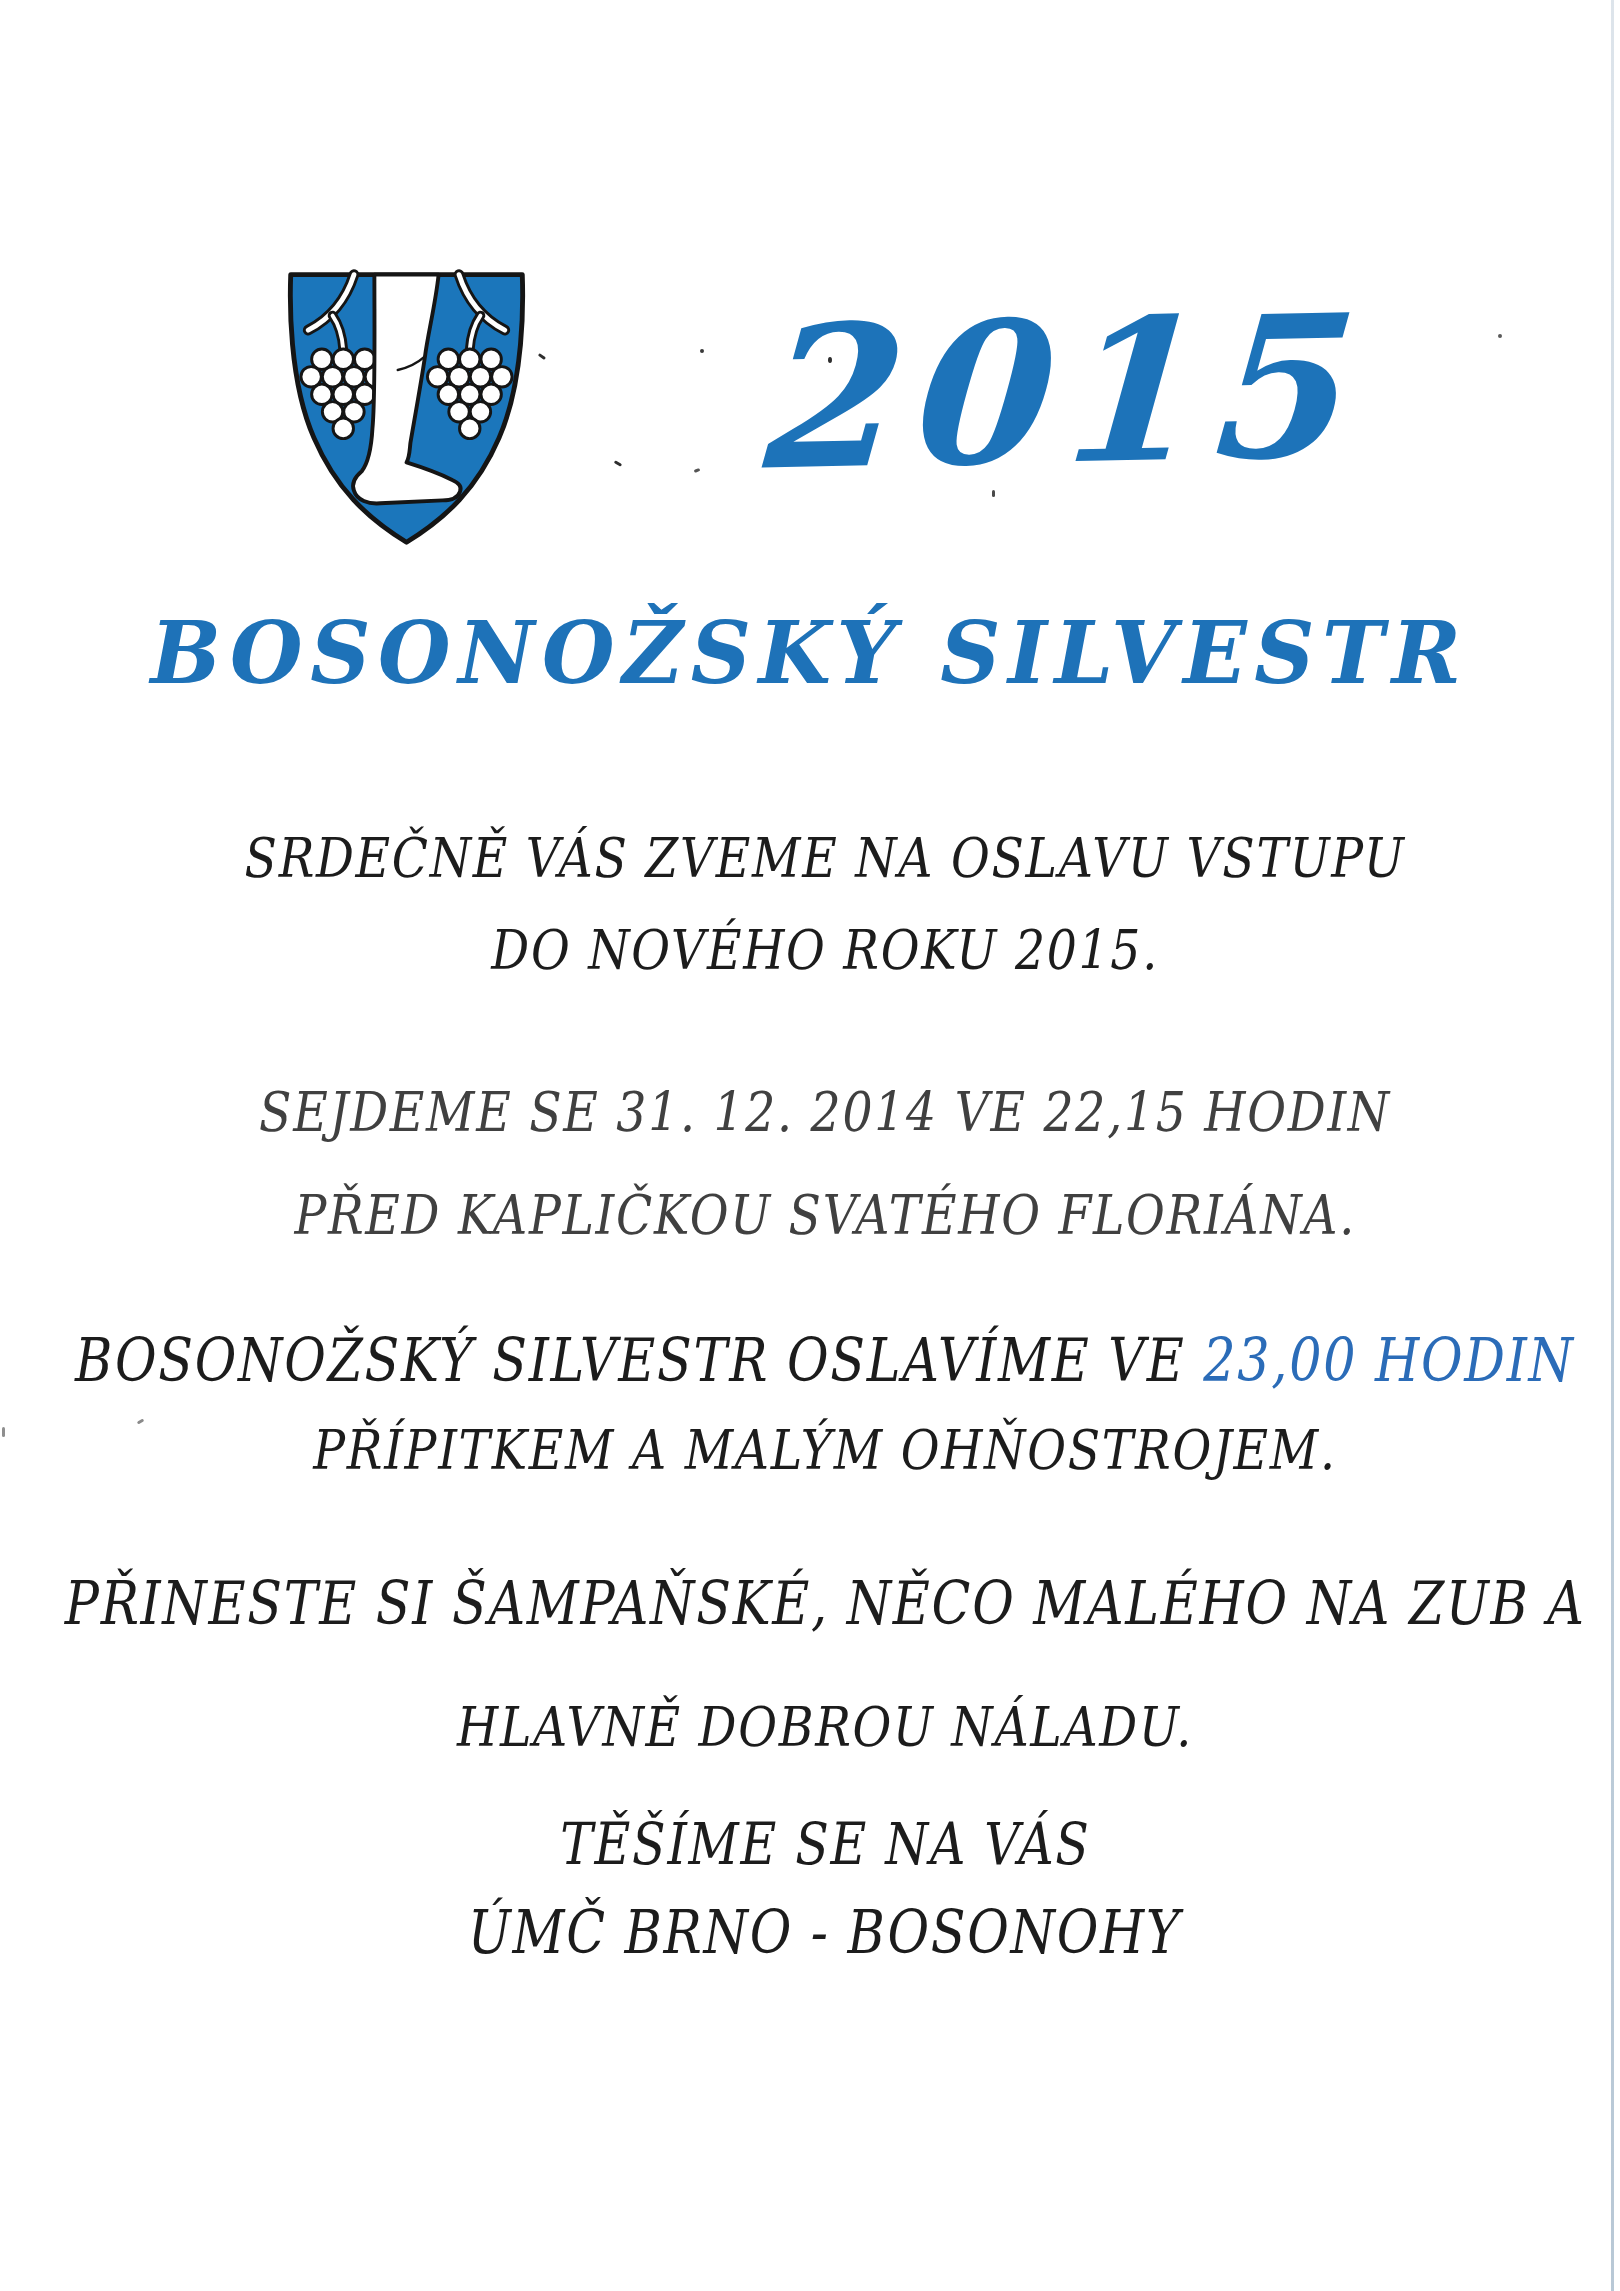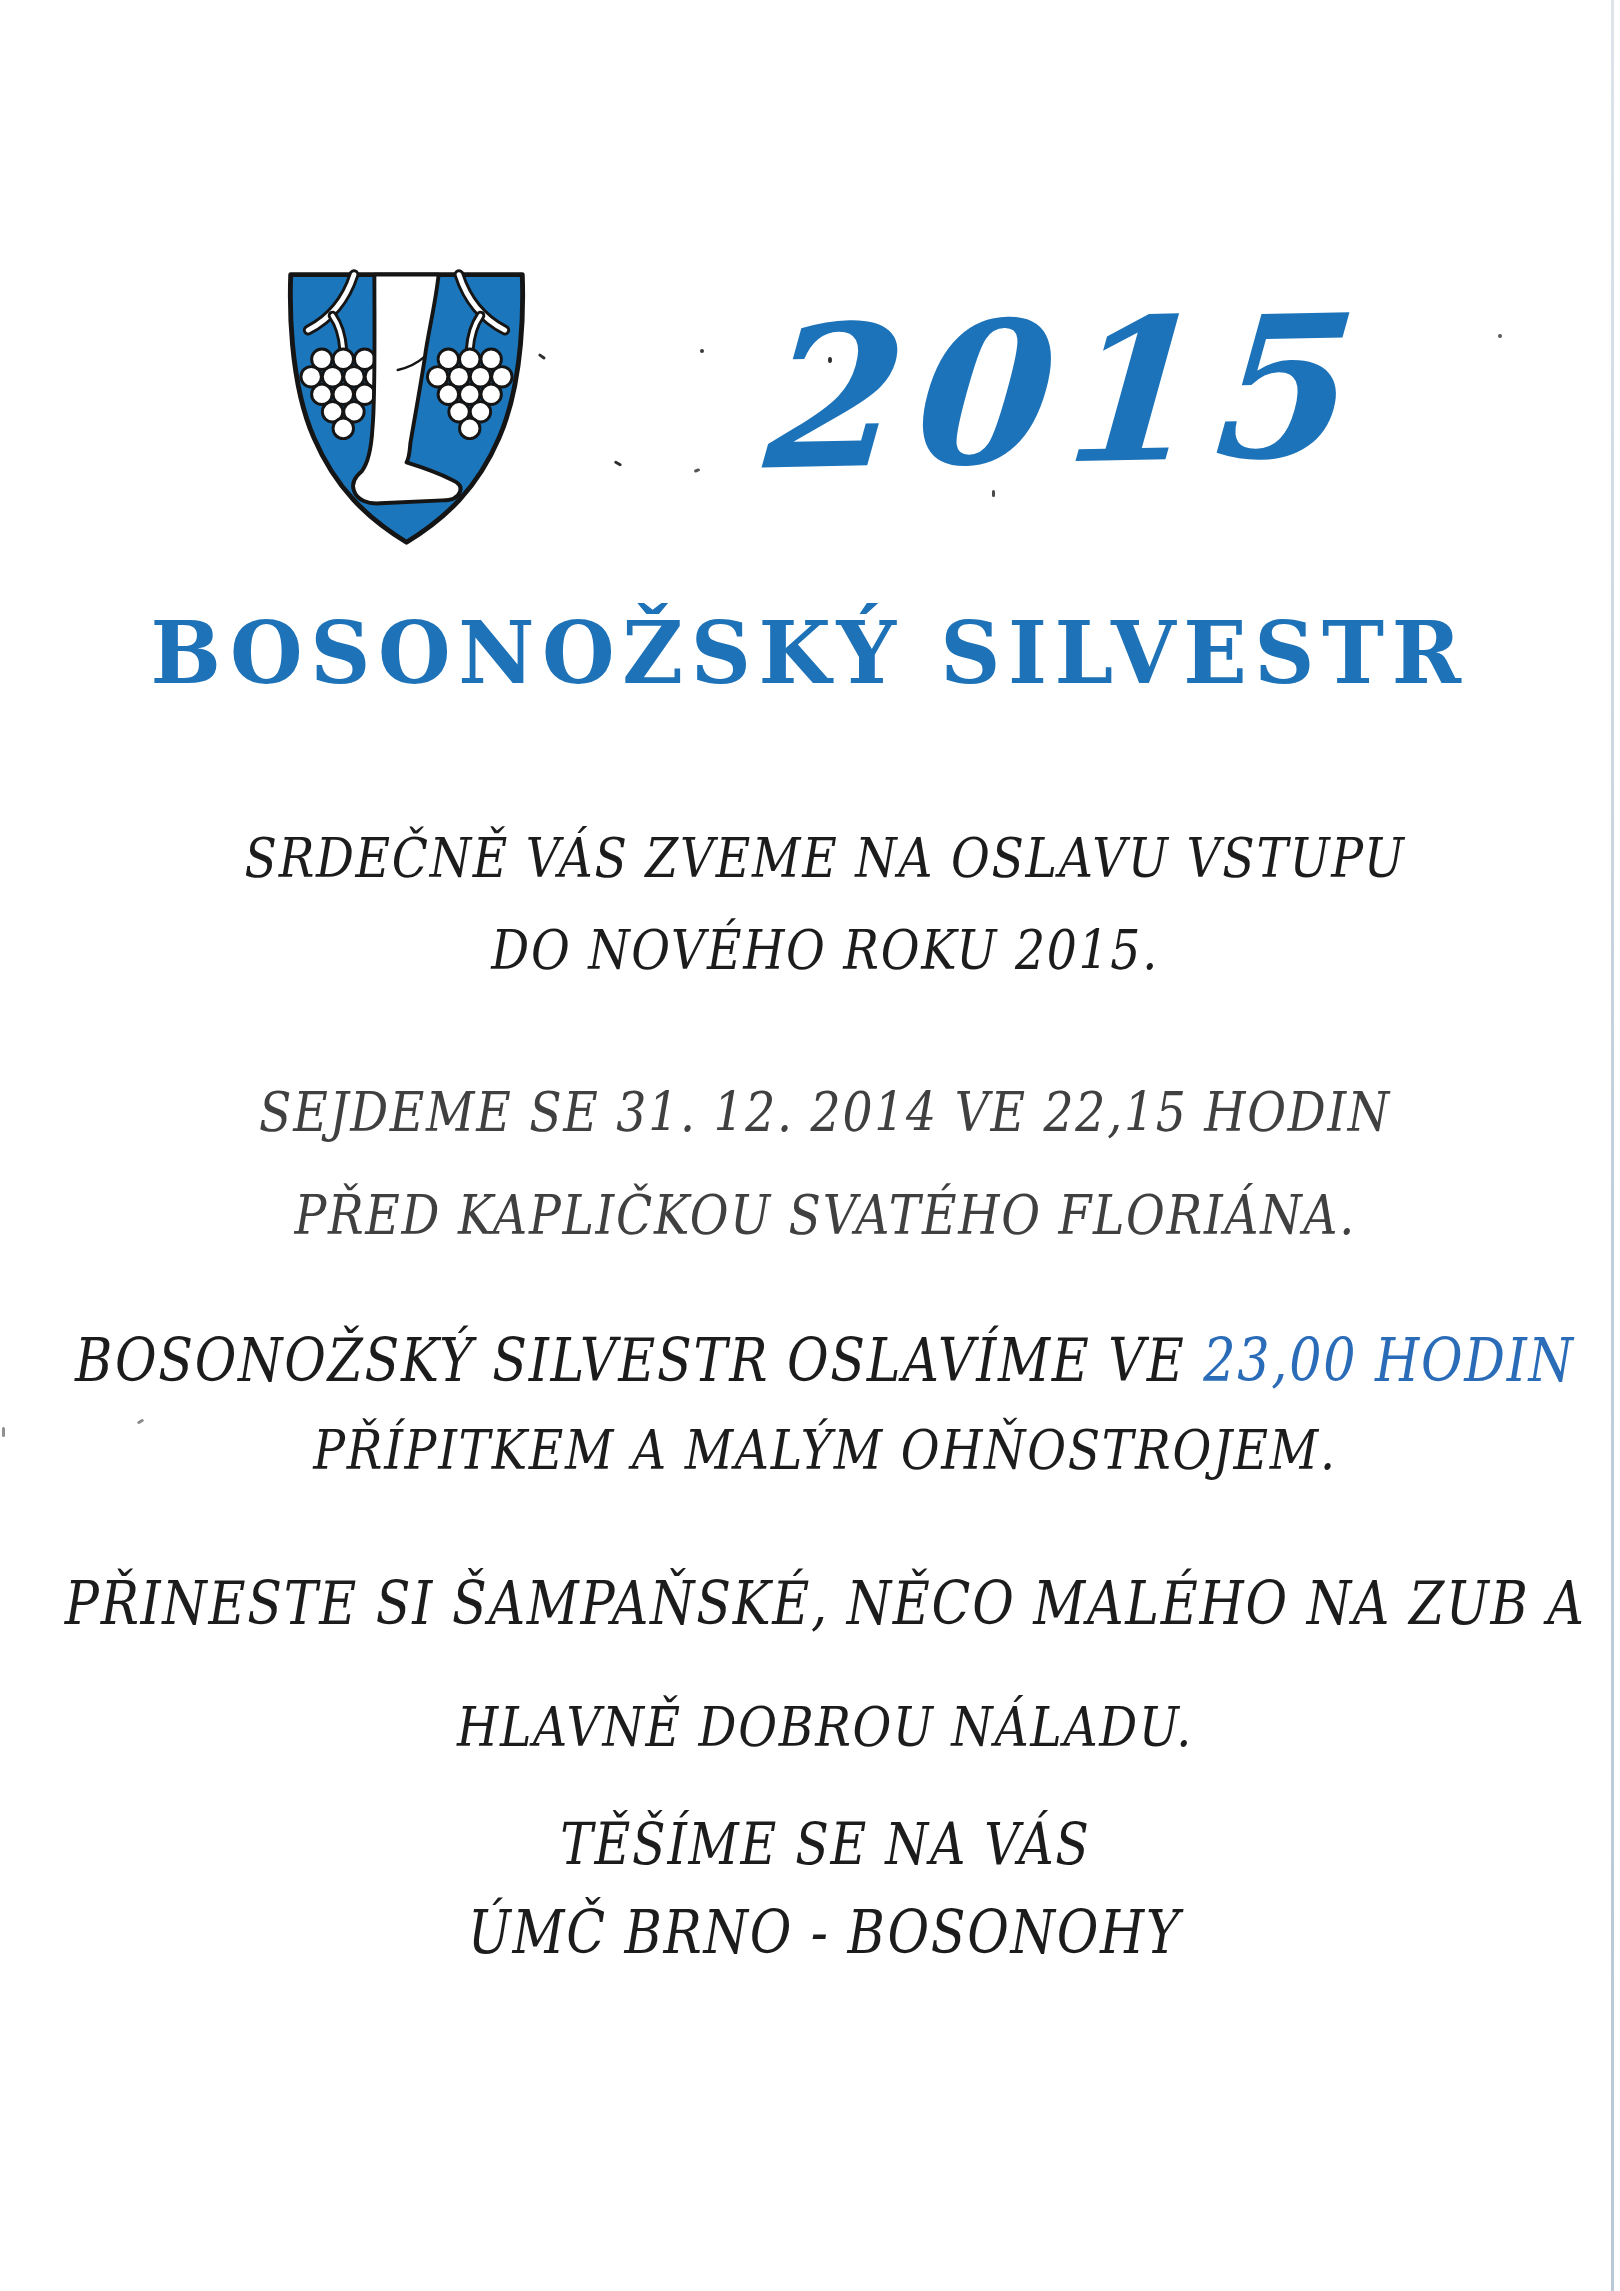--- a/index.html
+++ b/index.html
@@ -39,20 +39,21 @@
 
   
   .title {
     position: absolute;
     left: 0; top: 610px;
     width: 100%;
     display: flex;
     justify-content: center;
     font-size: 86px;
     line-height: 1;
+    font-style: italic;
     font-weight: bold;
     letter-spacing: 7.8px;
     color: #1e72b8;
     white-space: nowrap;
   }
   .title .condense { transform: scaleX(0.97); transform-origin: center; }
 
   
   .line {
     position: absolute;

